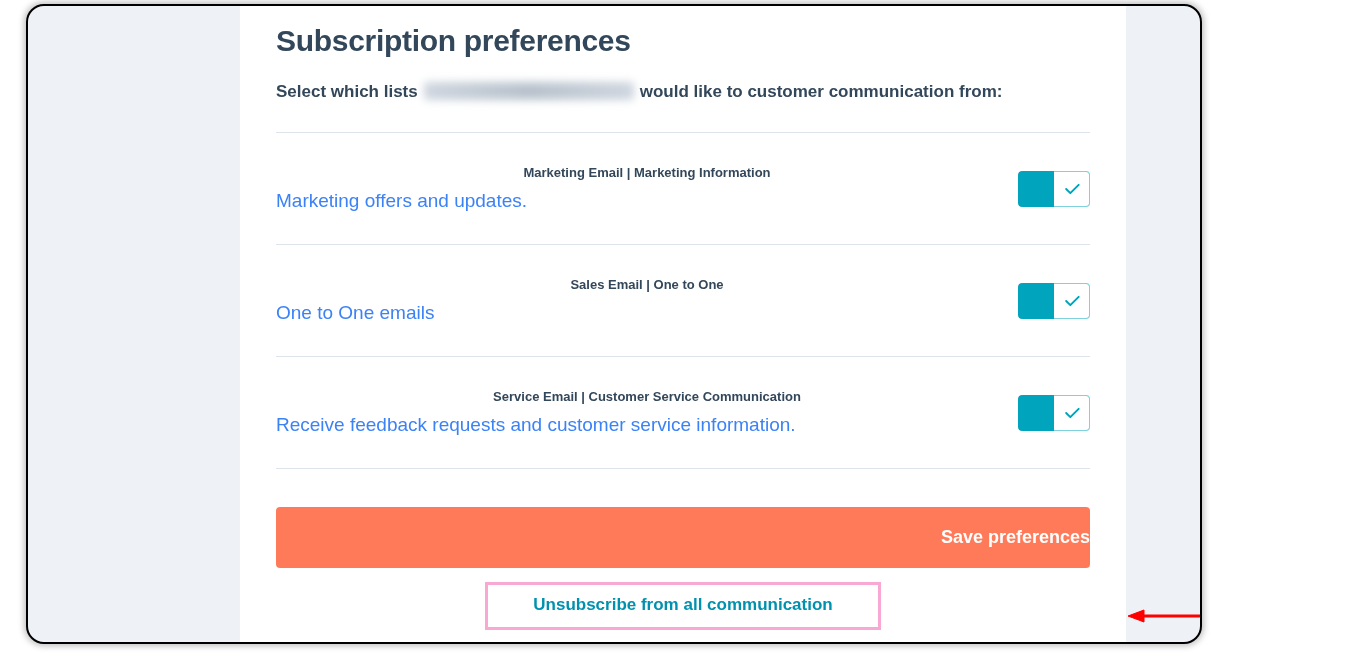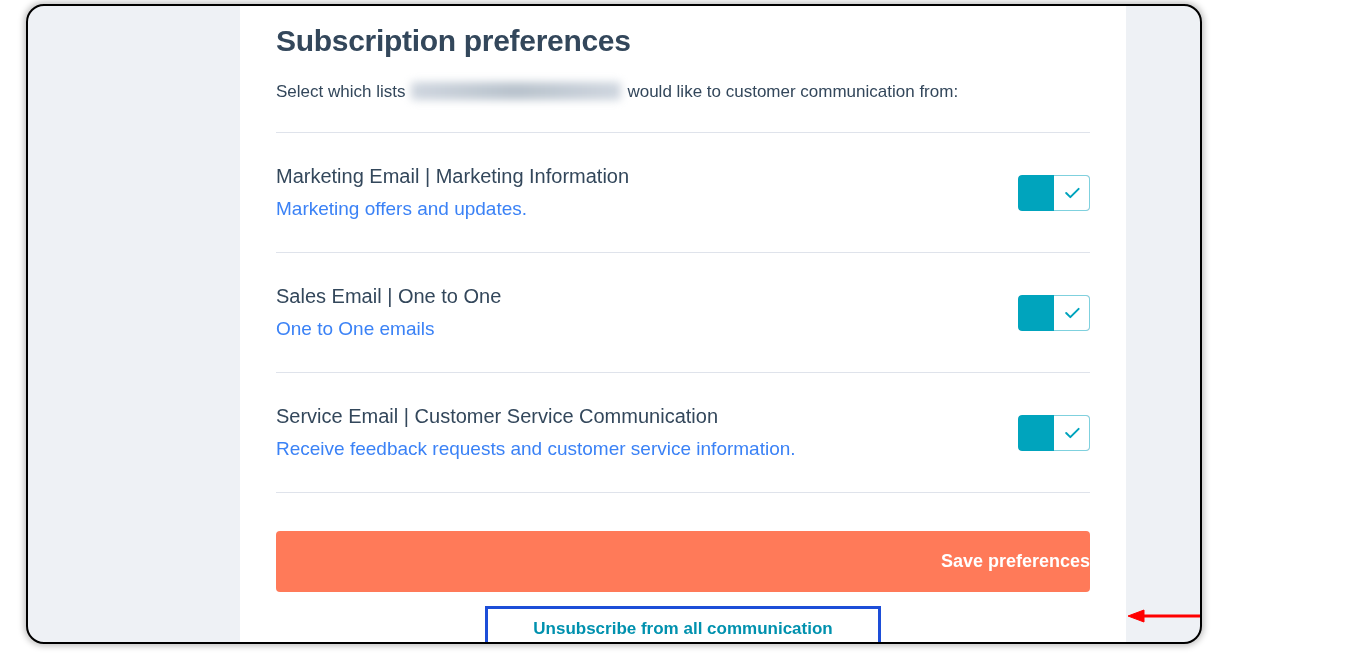--- a/index.html
+++ b/index.html
@@ -36,21 +36,21 @@
     font-size: 30px;
     font-weight: 700;
     color: #33475b;
     letter-spacing: -0.3px;
     margin-bottom: 24px;
   }
 
   .intro {
     font-size: 17px;
     color: #33475b;
-    font-weight: 400;
+    font-weight: 700;
     margin-bottom: 30px;
     display: flex;
     white-space: nowrap;
   }
   .blurred {
     display: inline-block;
     width: 210px;
     height: 18px;
     margin: 0 6px;
     background: linear-gradient(90deg,#cfd6df 0%,#b8c2cc 50%,#cfd6df 100%);
@@ -61,21 +61,21 @@
   .divider { border: none; border-top: 1px solid #dfe3eb; margin: 0; }
 
   .pref-row {
     display: flex;
     align-items: center;
     padding: 32px 0;
     border-bottom: 1px solid #dfe3eb;
   }
   .pref-row:last-of-type { border-bottom: none; }
   .pref-text { flex: 1; }
-  .pref-title { font-size: 20px; font-weight: 400; color: #33475b; margin-bottom: 10px; }
+  .pref-title { font-size: 13px; font-weight: 700; color: #33475b; margin-bottom: 10px; text-align: center; }
   .pref-desc { font-size: 19px; color: #3b82f6; font-weight: 400; }
 
   .toggle {
     width: 72px;
     height: 36px;
     border-radius: 4px;
     display: flex;
     position: relative;
     cursor: pointer;
     box-shadow: inset 0 0 0 1px #cbd6e2;
@@ -108,21 +108,21 @@
     font-weight: 600;
     padding: 20px 0;
     border: none;
     border-radius: 4px;
     cursor: pointer;
   }
 
   .unsub-wrap {
     margin: 14px auto 0 auto;
     width: 396px;
-    border: 3px solid #1d4ed8;
+    border: 3px solid #f9a8d4;
     padding: 10px 0 12px 0;
     text-align: center;
   }
   .unsub-link {
     color: #0091ae;
     font-weight: 600;
     font-size: 17px;
     cursor: pointer;
     text-decoration: none;
   }

